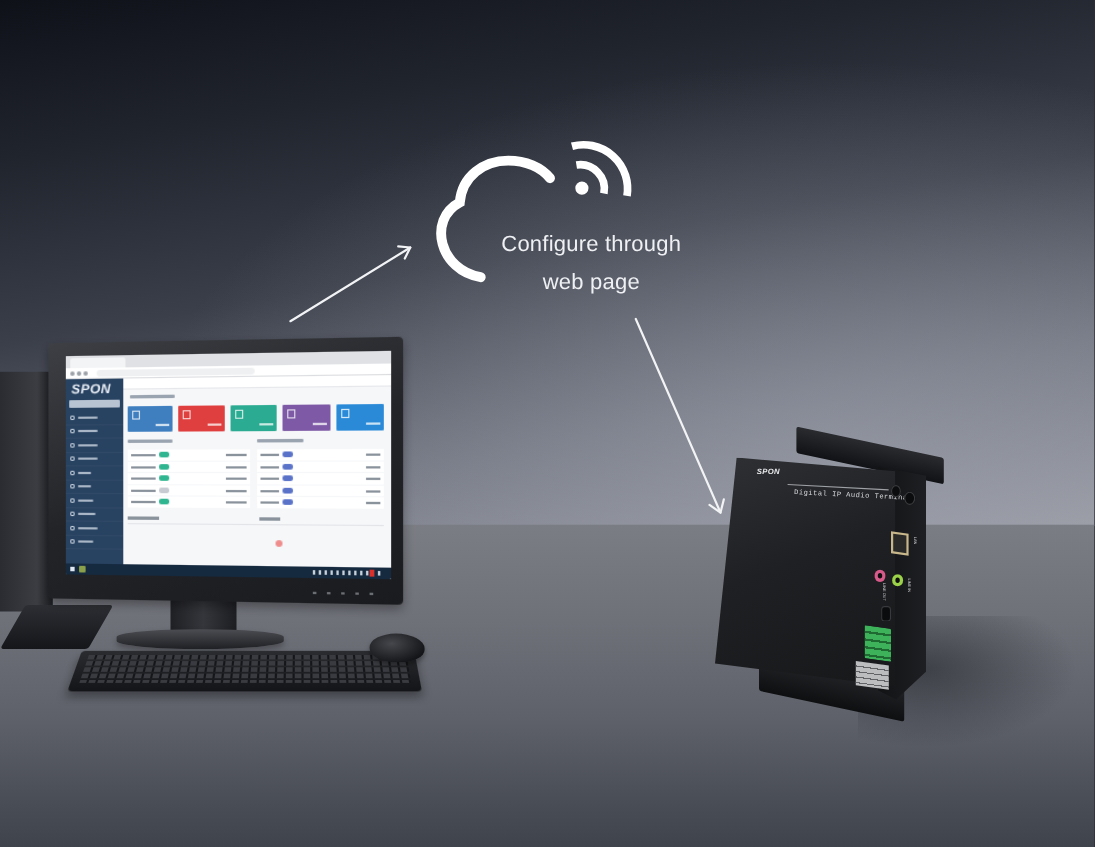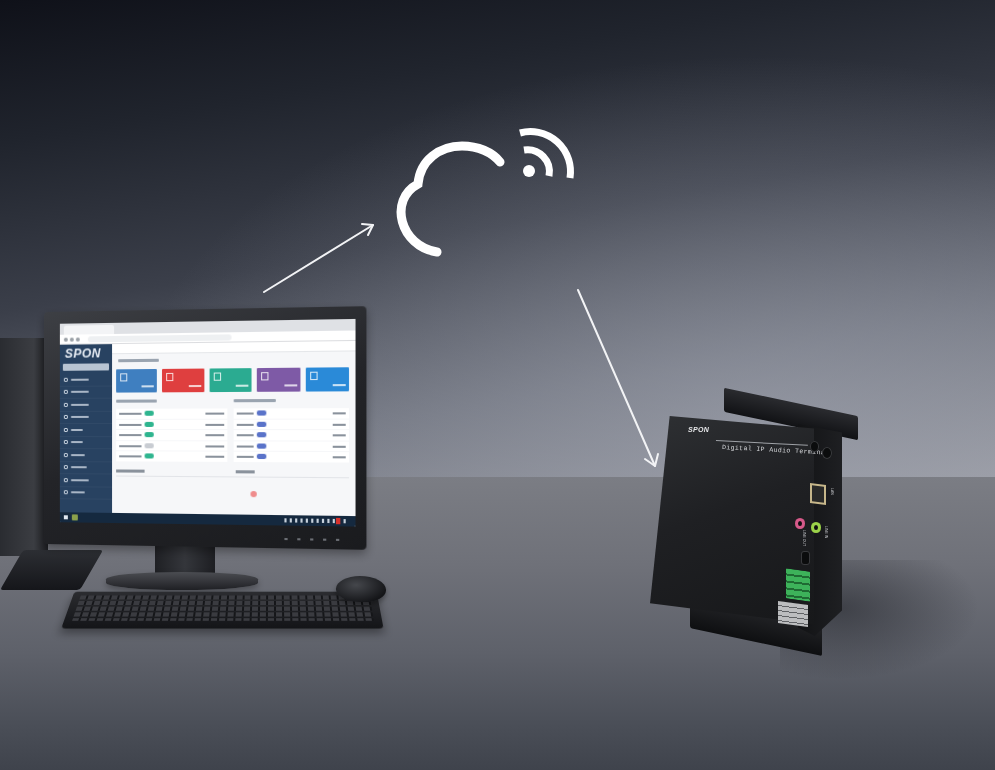--- a/index.html
+++ b/index.html
@@ -348,20 +348,22 @@
   <div class="port port-terminal"></div>
   <div class="port device-sticker"></div>
 
   <svg class="cloud-icon" viewBox="388 126 200 140">
     <path d="M 437 252 C 400 246, 388 200, 418 184 C 420 160, 440 146, 462 146 C 478 146, 492 152, 500 162" fill="none" stroke="#ffffff" stroke-width="9" stroke-linecap="round"></path>
     <circle cx="529" cy="171" r="6" fill="#ffffff"></circle>
     <path d="M 524 150 A 22 22 0 0 1 549 176" fill="none" stroke="#ffffff" stroke-width="7" stroke-linecap="butt"></path>
     <path d="M 520 133 A 40 40 0 0 1 570 178" fill="none" stroke="#ffffff" stroke-width="7" stroke-linecap="butt"></path>
   </svg>
   <div class="callout-text">
+    <div>Configure through</div>
+    <div>web page</div>
   </div>
 
   <svg class="arrow" viewBox="0 0 995 770">
     <g fill="none" stroke="#f2f3f5" stroke-width="2" stroke-linecap="round" stroke-linejoin="round">
       <line x1="264" y1="292" x2="373" y2="225"></line>
       <polyline points="362,224 373,225 368,235"></polyline>
     </g>
     <g fill="none" stroke="#f2f3f5" stroke-width="2" stroke-linecap="round" stroke-linejoin="round">
       <line x1="578" y1="290" x2="655" y2="466"></line>
       <polyline points="645,459 655,466 658,454"></polyline>

